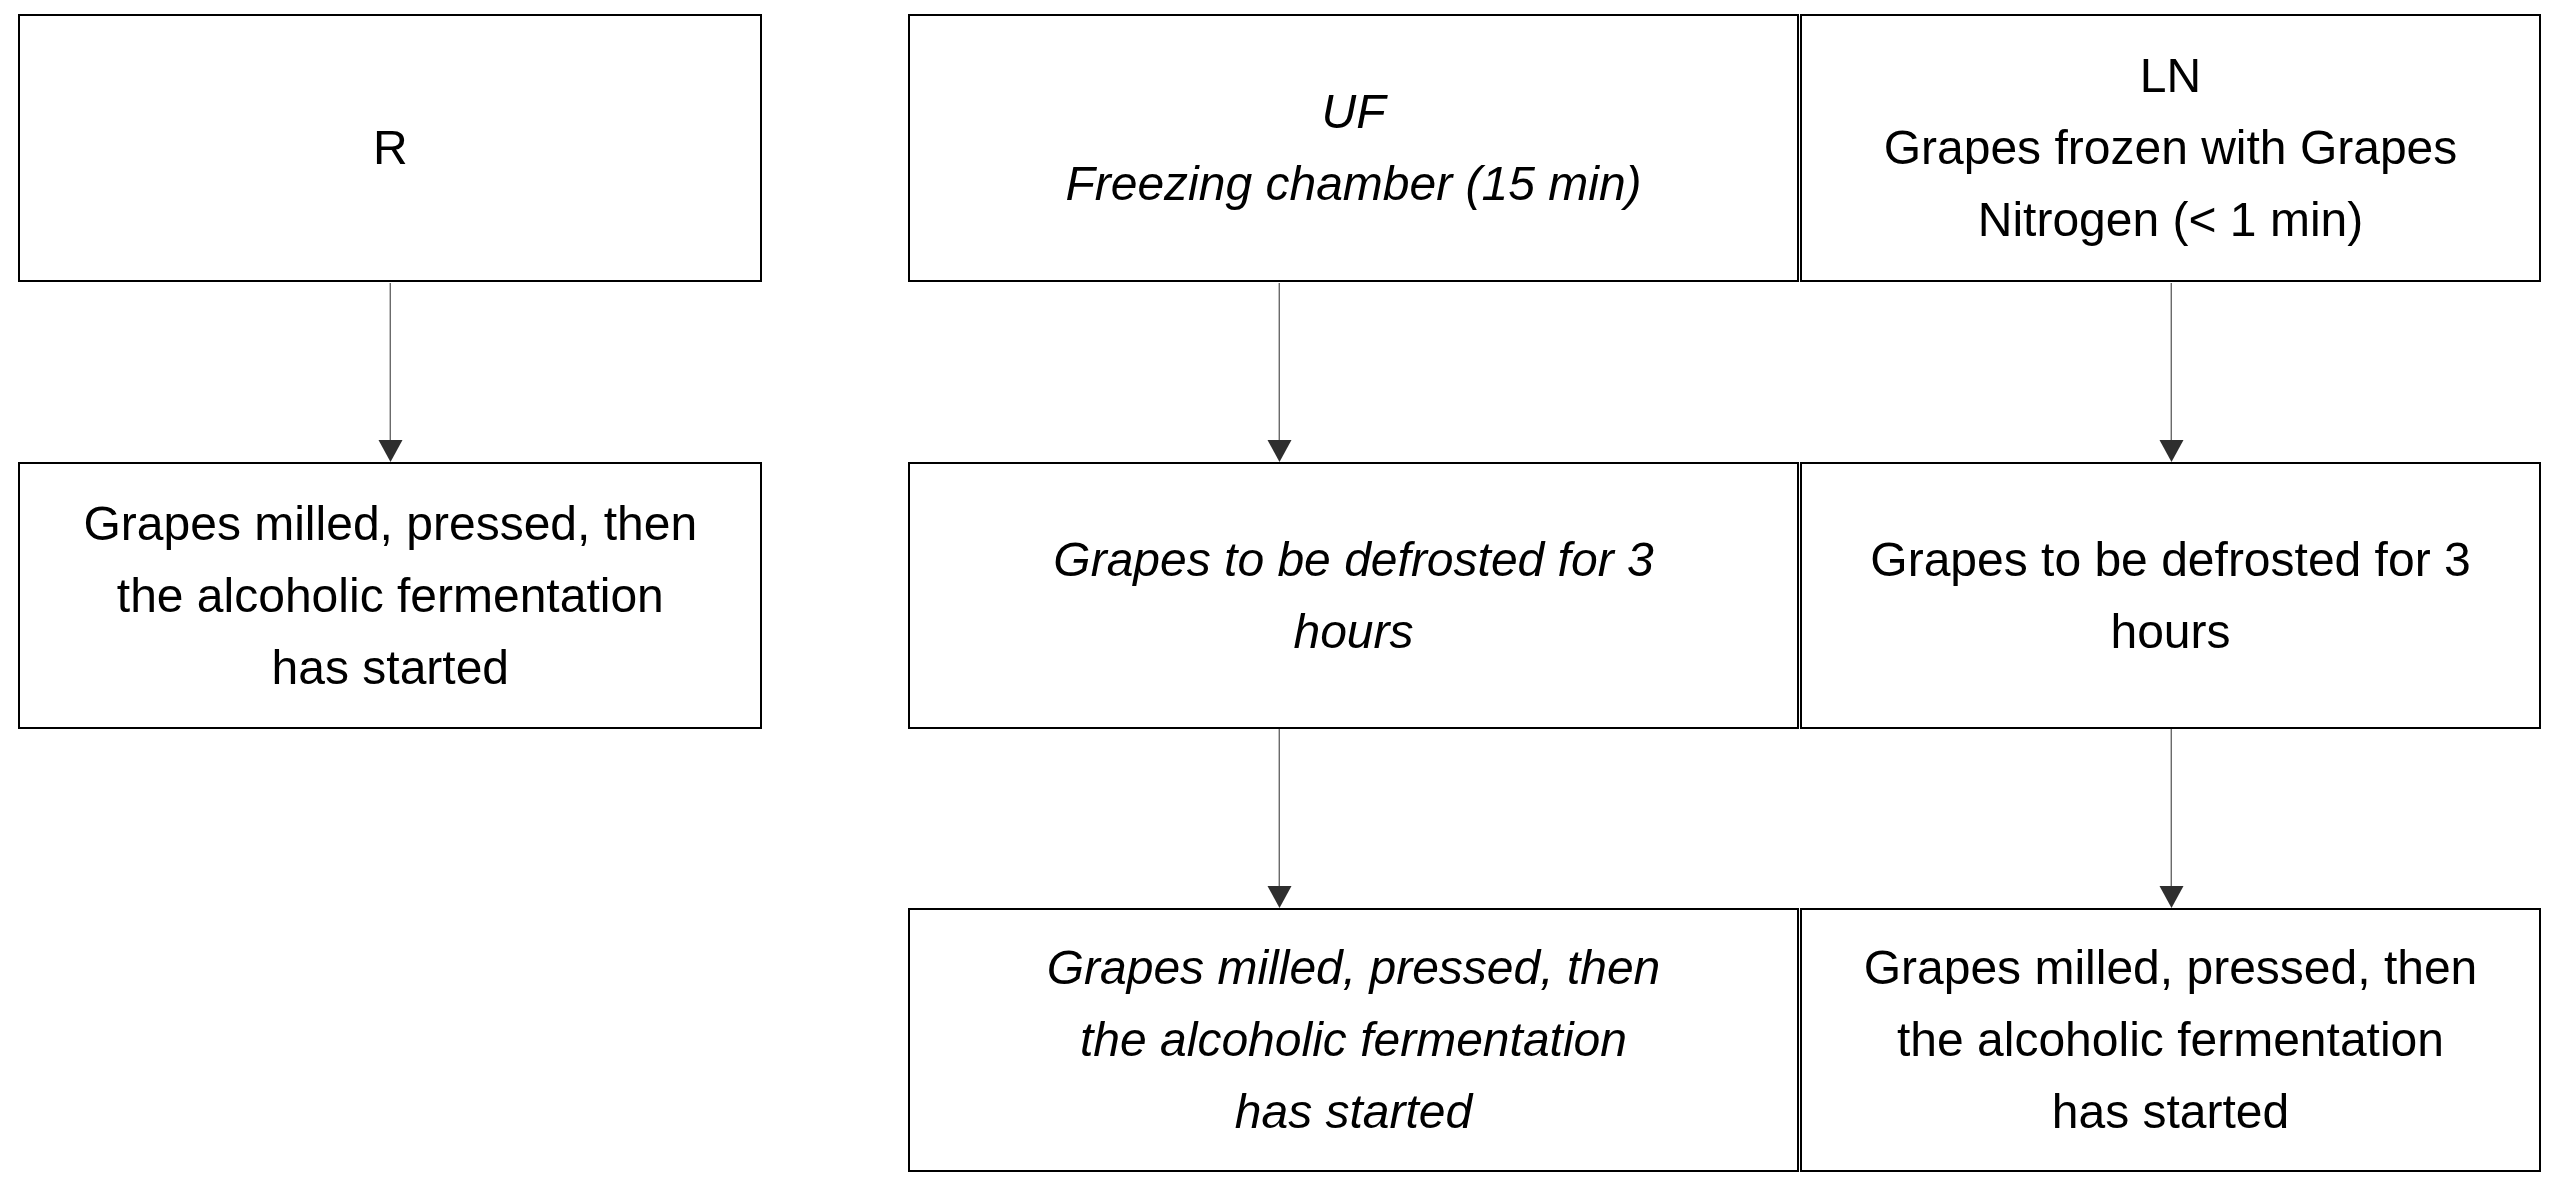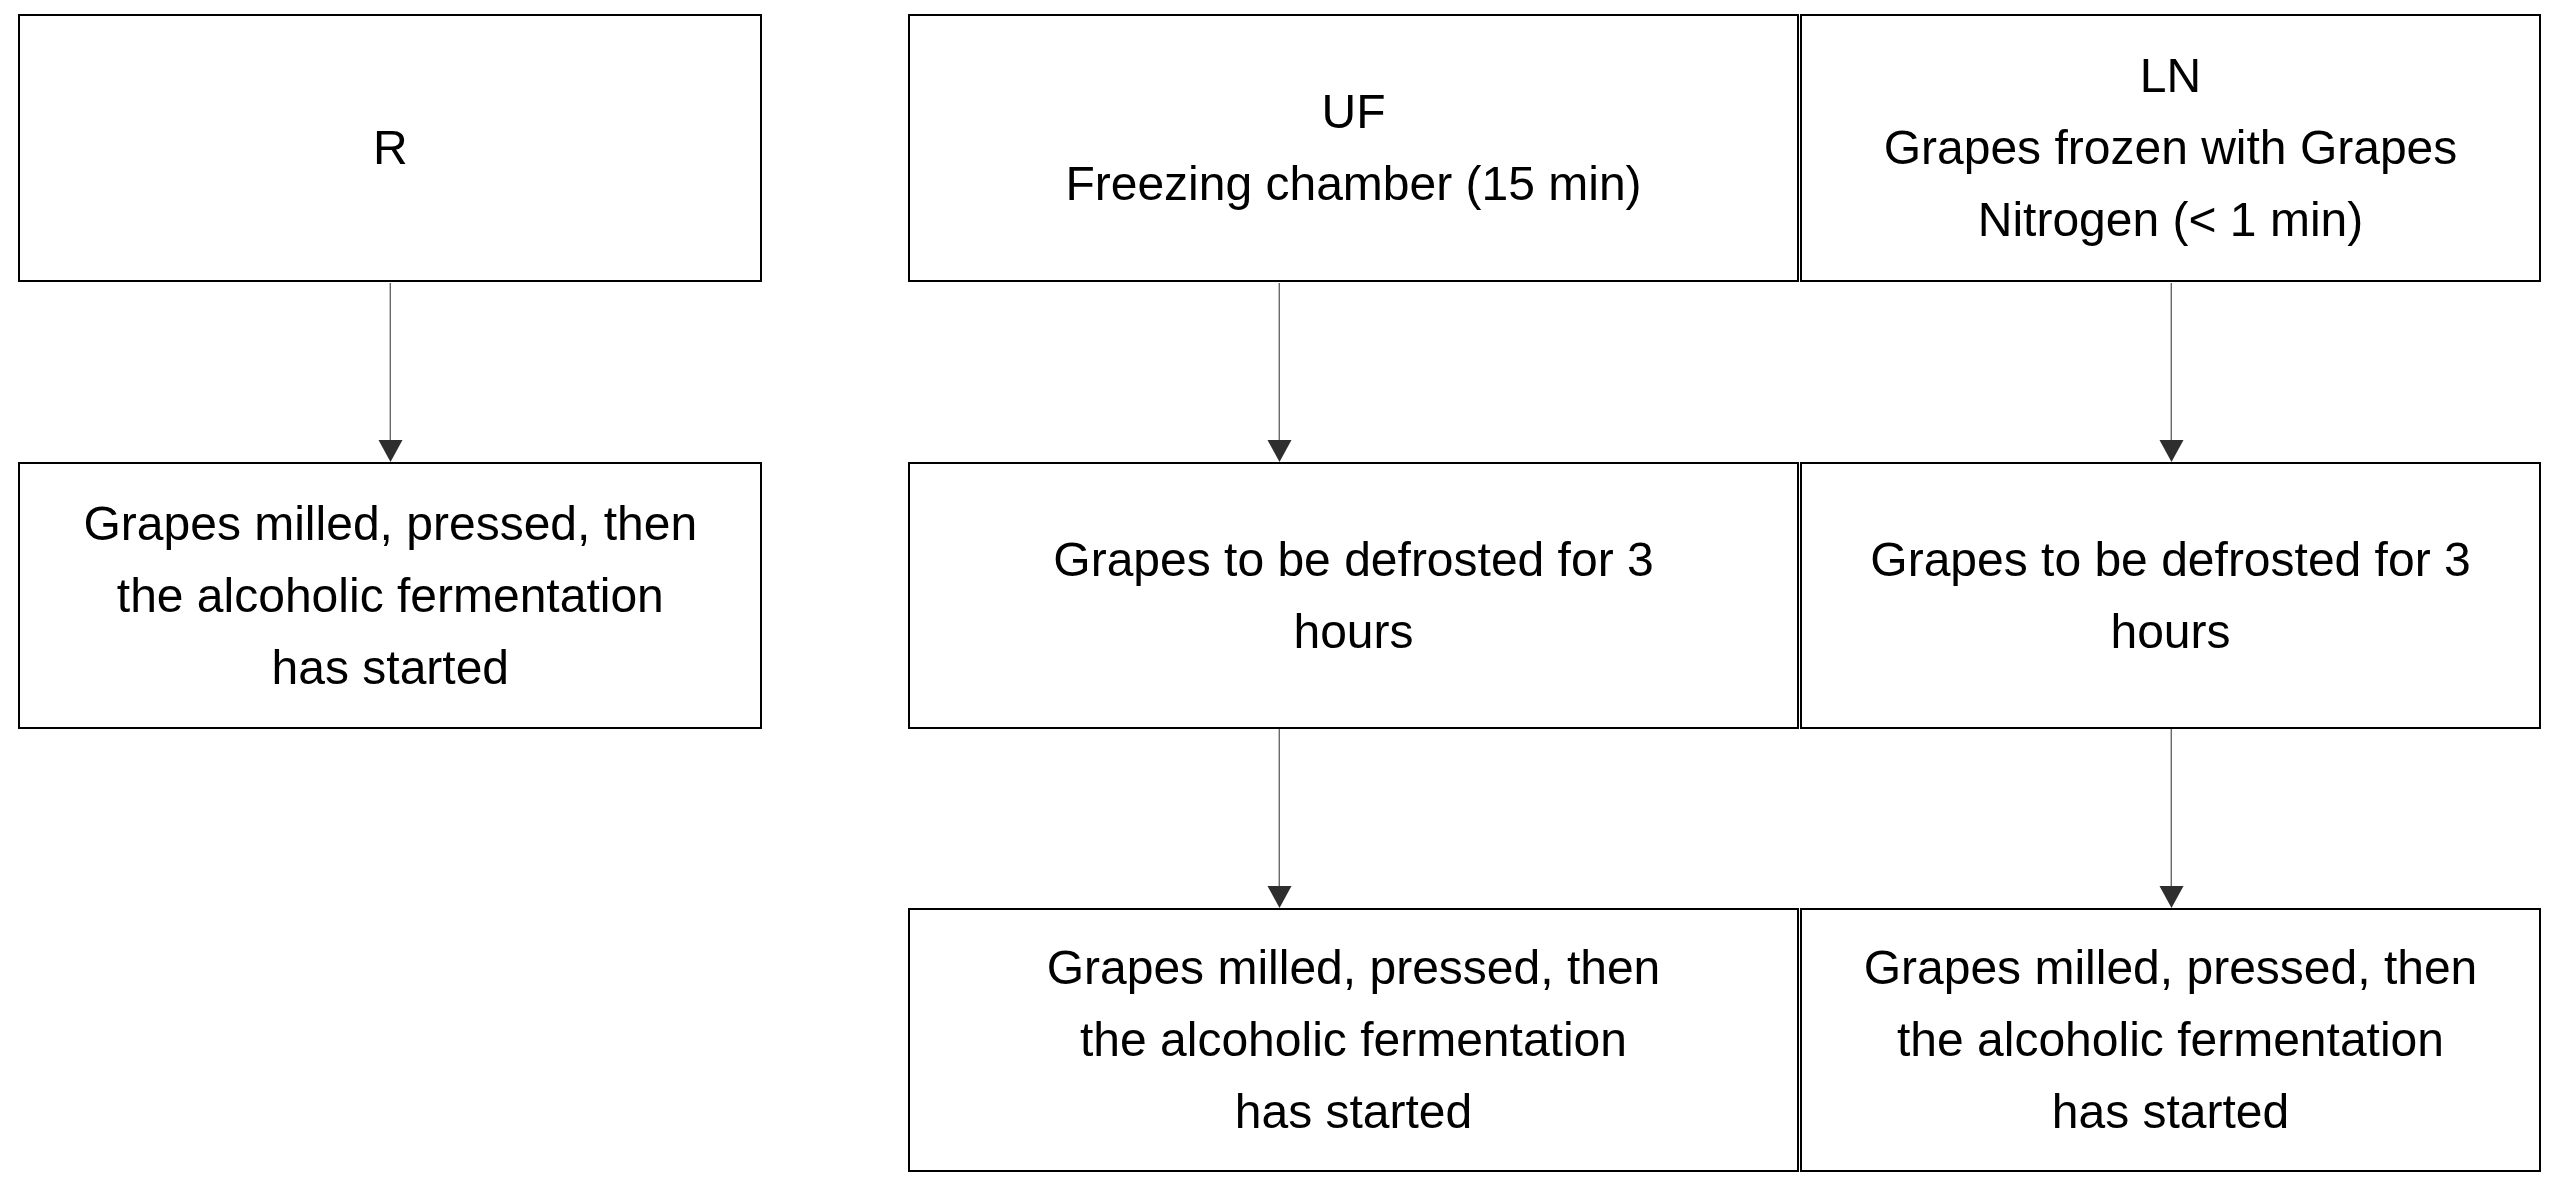--- a/index.html
+++ b/index.html
@@ -20,21 +20,21 @@
     box-sizing: border-box;
     border: 2.4px solid var(--border, #000000);
     background: var(--background, #ffffff);
     display: flex;
     flex-direction: column;
     justify-content: center;
     align-items: center;
     text-align: center;
   }
   .c1 { left: 18.3px;   width: 744px; }
-  .c2 { left: 908px; width: 891px; }
+  .c2 { left: 908px; width: 891px; font-style: italic; }
   .c3 { left: 1800px; width: 741px; }
   .r1 { top: 14.3px;   height: 268px; }
   .r2 { top: 462px;  height: 267px; }
   .r3 { top: 908px; height: 264px; }
   .line {
     white-space: nowrap;
     font-size: 48px;
     line-height: 72px;
     color: var(--text, #000000);
   }

